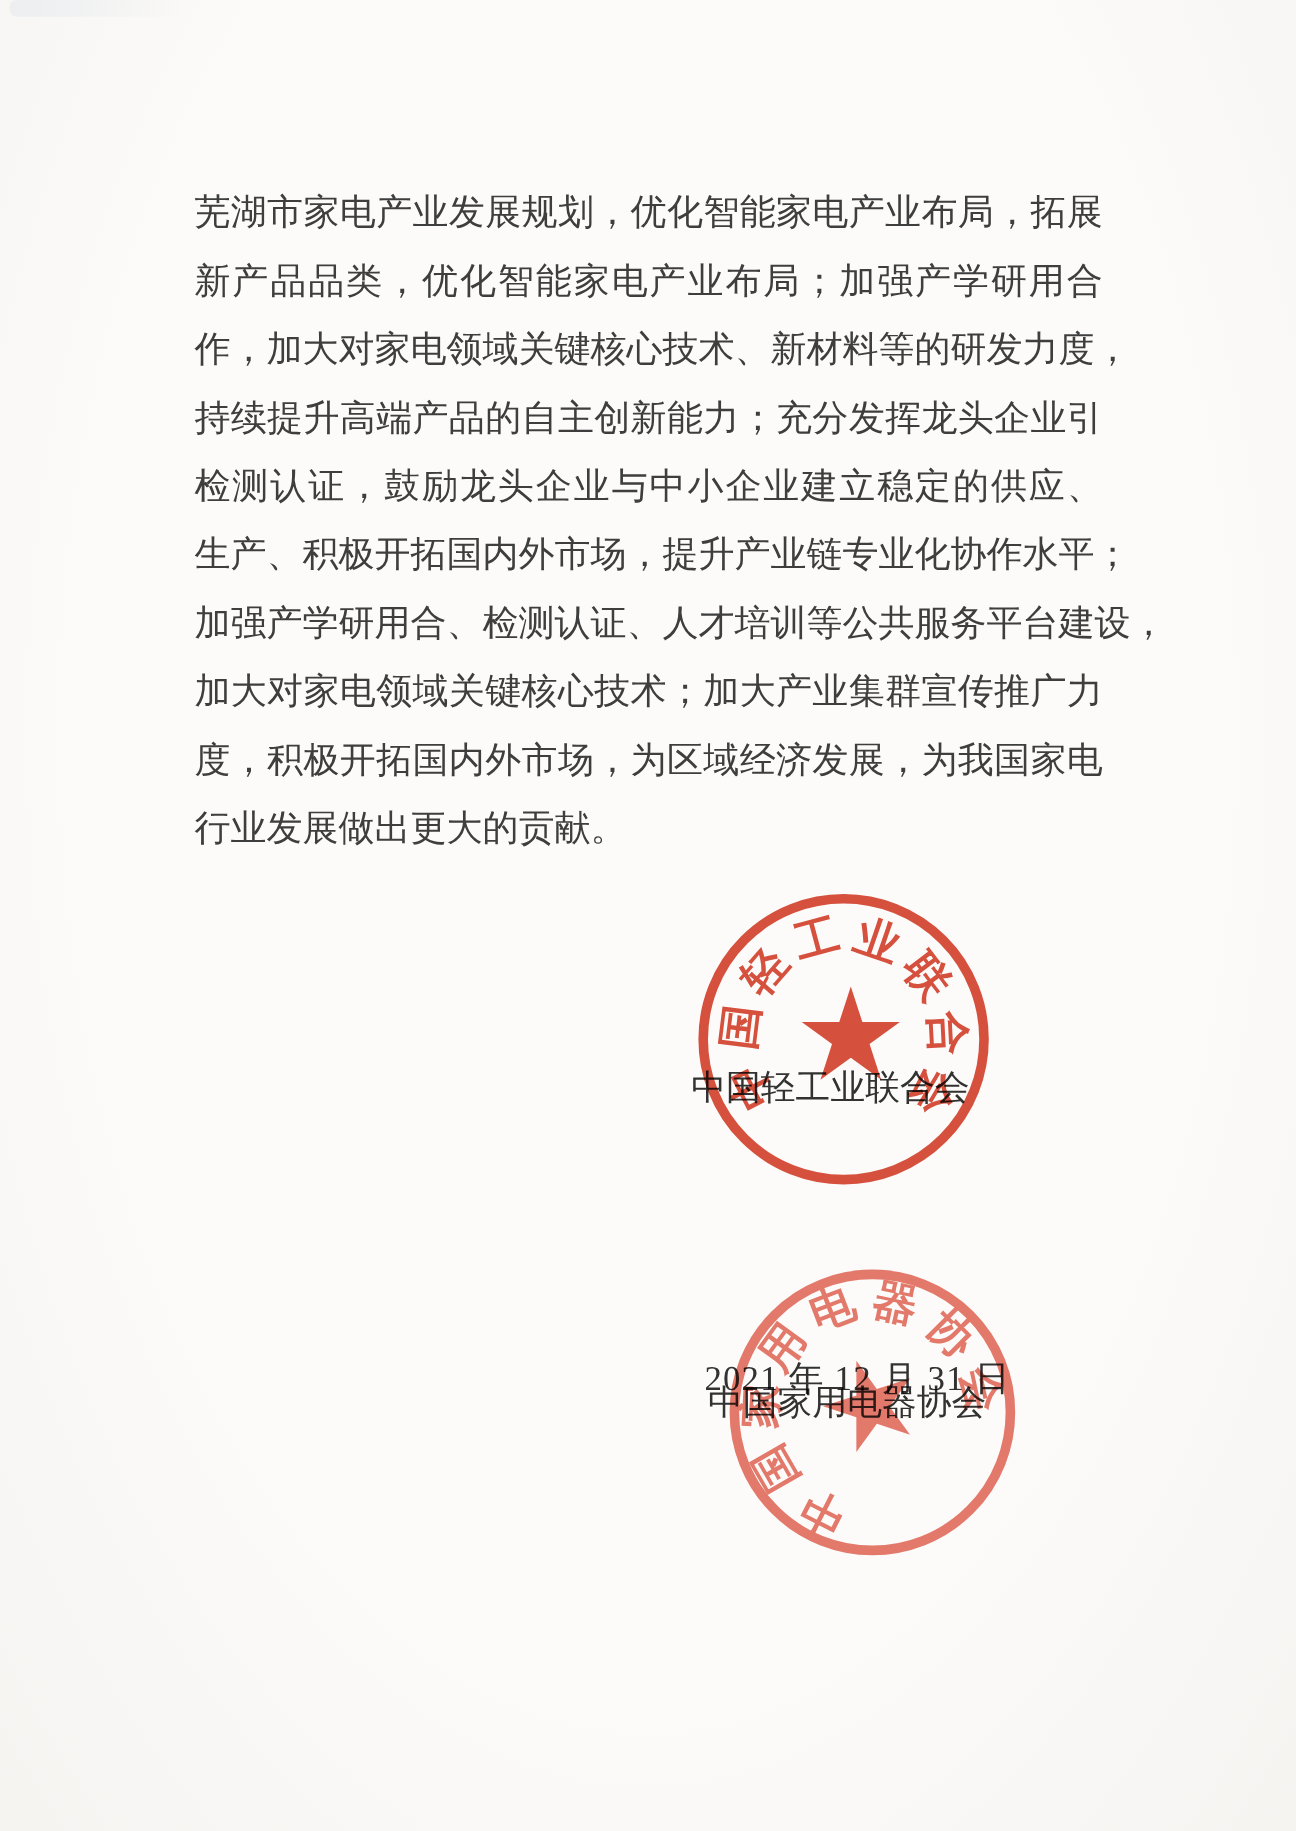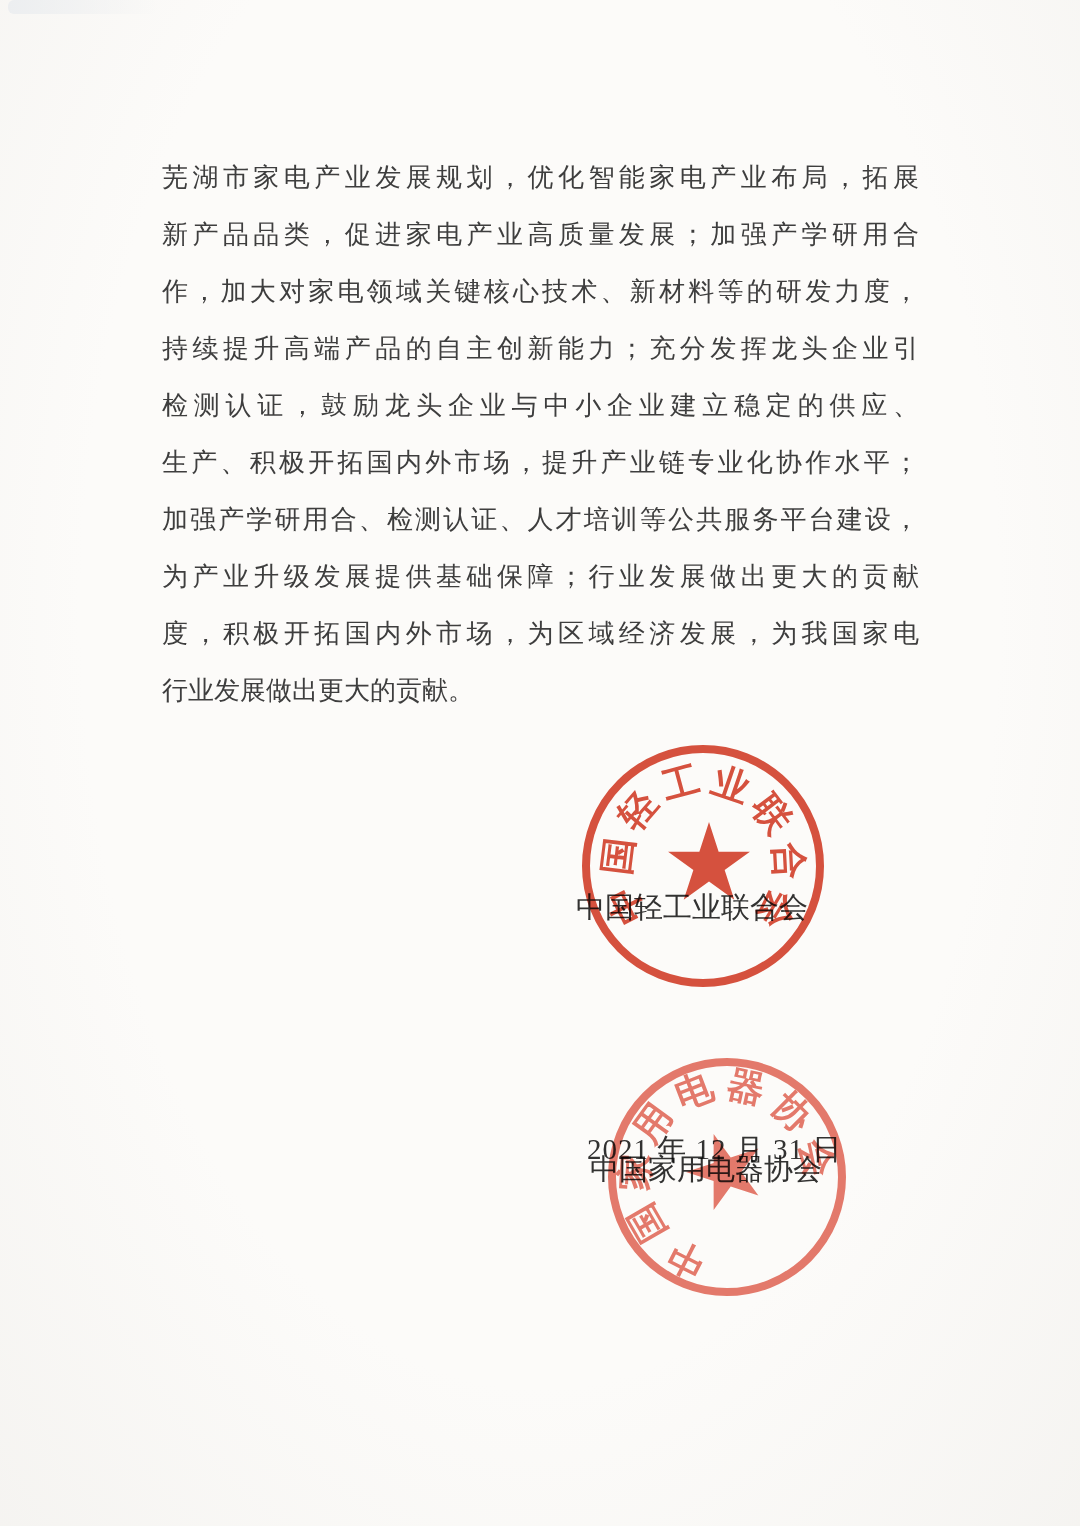--- a/index.html
+++ b/index.html
@@ -17,21 +17,21 @@
     background:linear-gradient(to right,#eceef0,rgba(255,255,255,0));
     border-radius:6px;
   }
   
   .text-block{
     position:absolute;left:162px;top:149px;width:757px;
     color:#3e3e3e;
   }
   .text-line{
     height:57px;line-height:57px;
-    font-size:26px;
+    font-size:30px;
     letter-spacing:0px;
     text-align:justify;
     text-align-last:justify;
     white-space:nowrap;
   }
   .text-line:last-child{
     text-align-last:left;
   }
   
   .seal{
@@ -68,27 +68,27 @@
 </style>
 </head>
 <body>
 
 <div class="page">
 
   <div class="smudge"></div>
 
   <div class="text-block">
     <div class="text-line">芜湖市家电产业发展规划，优化智能家电产业布局，拓展</div>
-    <div class="text-line">新产品品类，促进家电产业高质量发展；加强产学研用合</div>
+    <div class="text-line">新产品品类，优化智能家电产业布局；加强产学研用合</div>
     <div class="text-line">作，加大对家电领域关键核心技术、新材料等的研发力度，</div>
     <div class="text-line">持续提升高端产品的自主创新能力；充分发挥龙头企业引</div>
     <div class="text-line">检测认证，鼓励龙头企业与中小企业建立稳定的供应、</div>
     <div class="text-line">生产、积极开拓国内外市场，提升产业链专业化协作水平；</div>
     <div class="text-line">加强产学研用合、检测认证、人才培训等公共服务平台建设，</div>
-    <div class="text-line">为产业升级发展提供基础保障；行业发展做出更大的贡献</div>
+    <div class="text-line">加大对家电领域关键核心技术；加大产业集群宣传推广力</div>
     <div class="text-line">度，积极开拓国内外市场，为区域经济发展，为我国家电</div>
     <div class="text-line">行业发展做出更大的贡献。</div>
   </div>
 
   <div class="seal seal-1" style="color: rgb(213, 67, 46);">
     <svg class="seal-star" viewBox="0 0 100 100">
       <polygon fill="currentColor" points="50,0 61.2,34.5 97.6,34.5 68.2,55.9 79.4,90.5 50,69.1 20.6,90.5 31.8,55.9 2.4,34.5 38.8,34.5"></polygon>
     </svg>
   <span class="ring-char" style="left: 36.3734px; top: 152.043px; transform: translate(-50%, -50%) rotate(-117deg);">中</span>
       <span class="ring-char" style="left: 27.641px; top: 102.519px; transform: translate(-50%, -50%) rotate(-83deg);">国</span>

